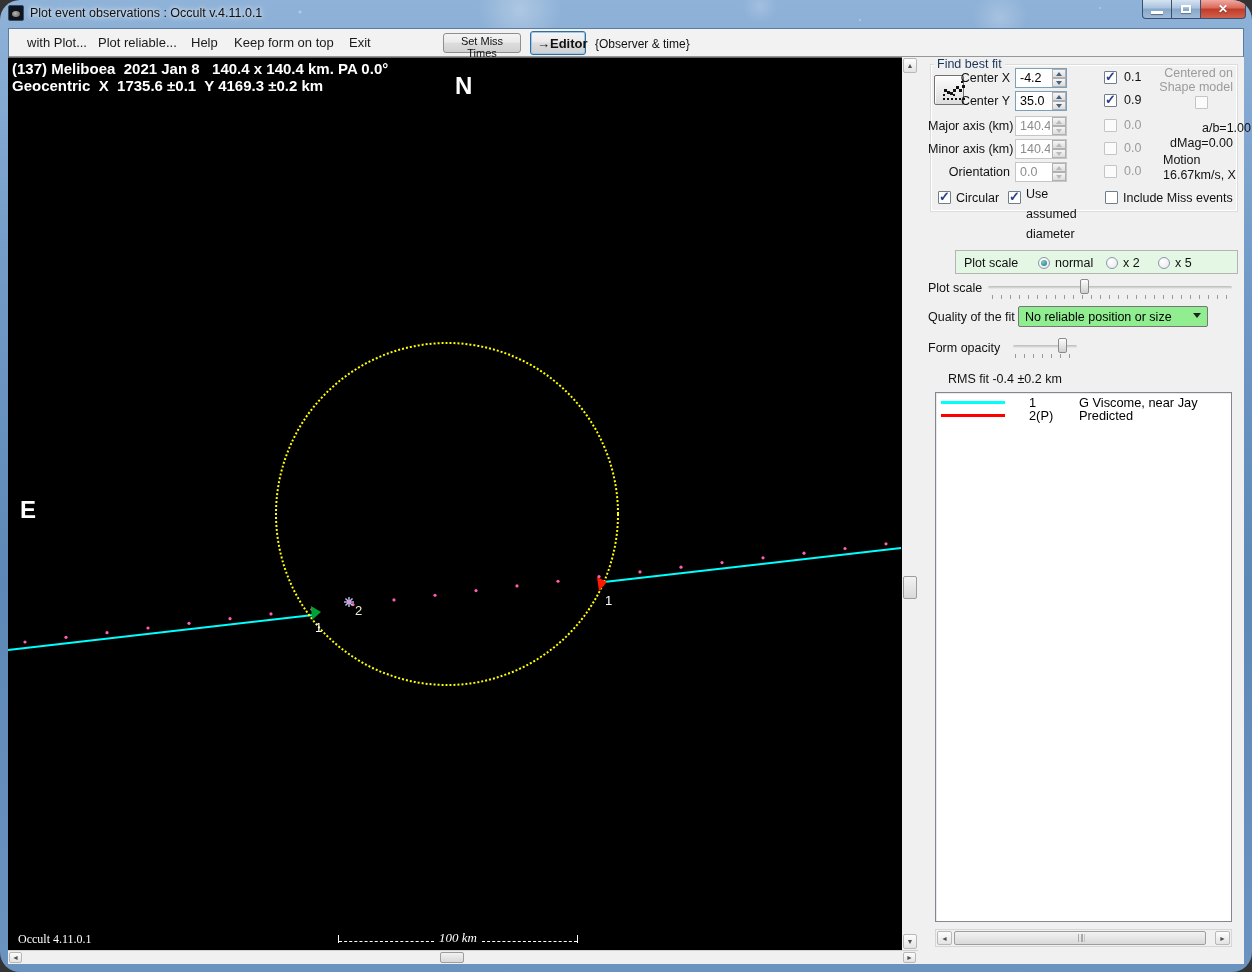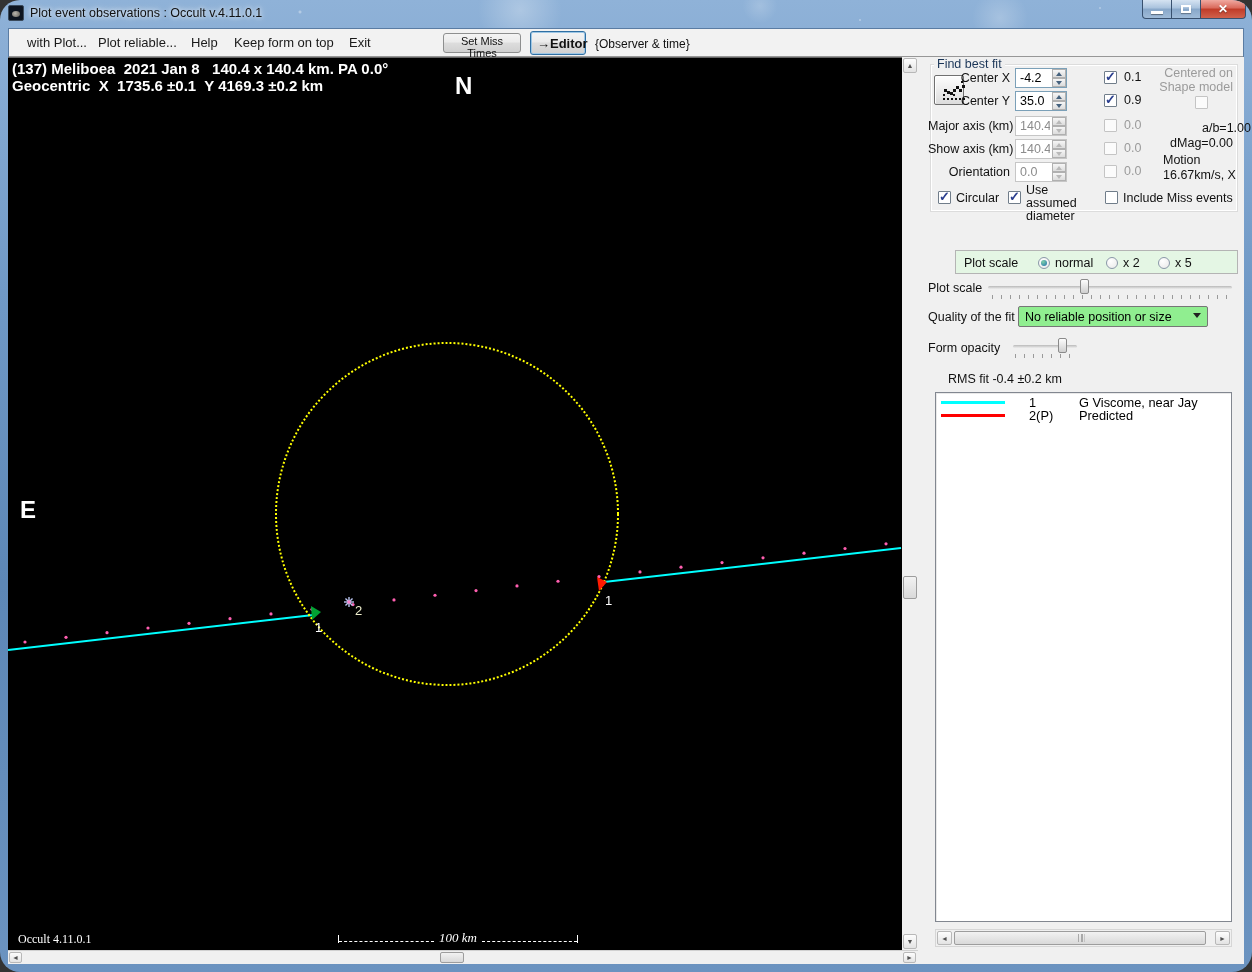--- a/index.html
+++ b/index.html
@@ -269,21 +269,21 @@
           <span>
             <i class="tri-up"></i>
           </span>
           <span>
             <i class="tri-dn"></i>
           </span>
         </span>
       <span class="cb disabled" style="left:186px;top:62px"></span>
       <span class="plabel gray" style="left:206px;top:61px">0.0</span>
 
-      <span class="plabel right" style="left:10px;top:85px;width:82px">Show axis (km)</span>
+      <span class="plabel right" style="left:10px;top:85px;width:82px">Minor axis (km)</span>
       <input class="num-input disabled" style="left: 97px; top: 82px; width: 52px;" disabled="" value="140.4">
       <span class="spin disabled" style="left:134px;top:83px">
           <span>
             <i class="tri-up"></i>
           </span>
           <span>
             <i class="tri-dn"></i>
           </span>
         </span>
       <span class="cb disabled" style="left:186px;top:85px"></span>
@@ -303,21 +303,21 @@
       <span class="plabel gray" style="left:206px;top:107px">0.0</span>
 
       <span class="plabel right" style="left:248px;top:64px;width:85px">a/b=1.00</span>
       <span class="plabel right" style="left:230px;top:79px;width:85px">dMag=0.00</span>
       <span class="plabel" style="left:245px;top:96px">Motion</span>
       <span class="plabel" style="left:245px;top:111px">16.67km/s, X</span>
 
       <span class="cb checked" style="left:20px;top:134px"></span>
       <span class="plabel" style="left:38px;top:134px">Circular</span>
       <span class="cb checked" style="left:90px;top:134px"></span>
-      <span class="plabel" style="left:108px;top:127px;width:72px;white-space:normal;line-height:13px">Use assumed diameter</span>
+      <span class="plabel" style="left:108px;top:127px;width:72px;white-space:normal;line-height:20px">Use assumed diameter</span>
       <span class="cb" style="left:187px;top:134px"></span>
       <span class="plabel" style="left:205px;top:134px">Include Miss events</span>
 
 
       <div class="subbox" style="left:37px;top:193px;width:283px;height:24px;background:#e4f6e4">
         <span class="plabel" style="left:8px;top:5px">Plot scale</span>
         <span class="radio sel" style="left:82px;top:6px"></span>
         <span class="plabel" style="left:99px;top:5px">normal</span>
         <span class="radio" style="left:150px;top:6px"></span>
         <span class="plabel" style="left:167px;top:5px">x 2</span>

